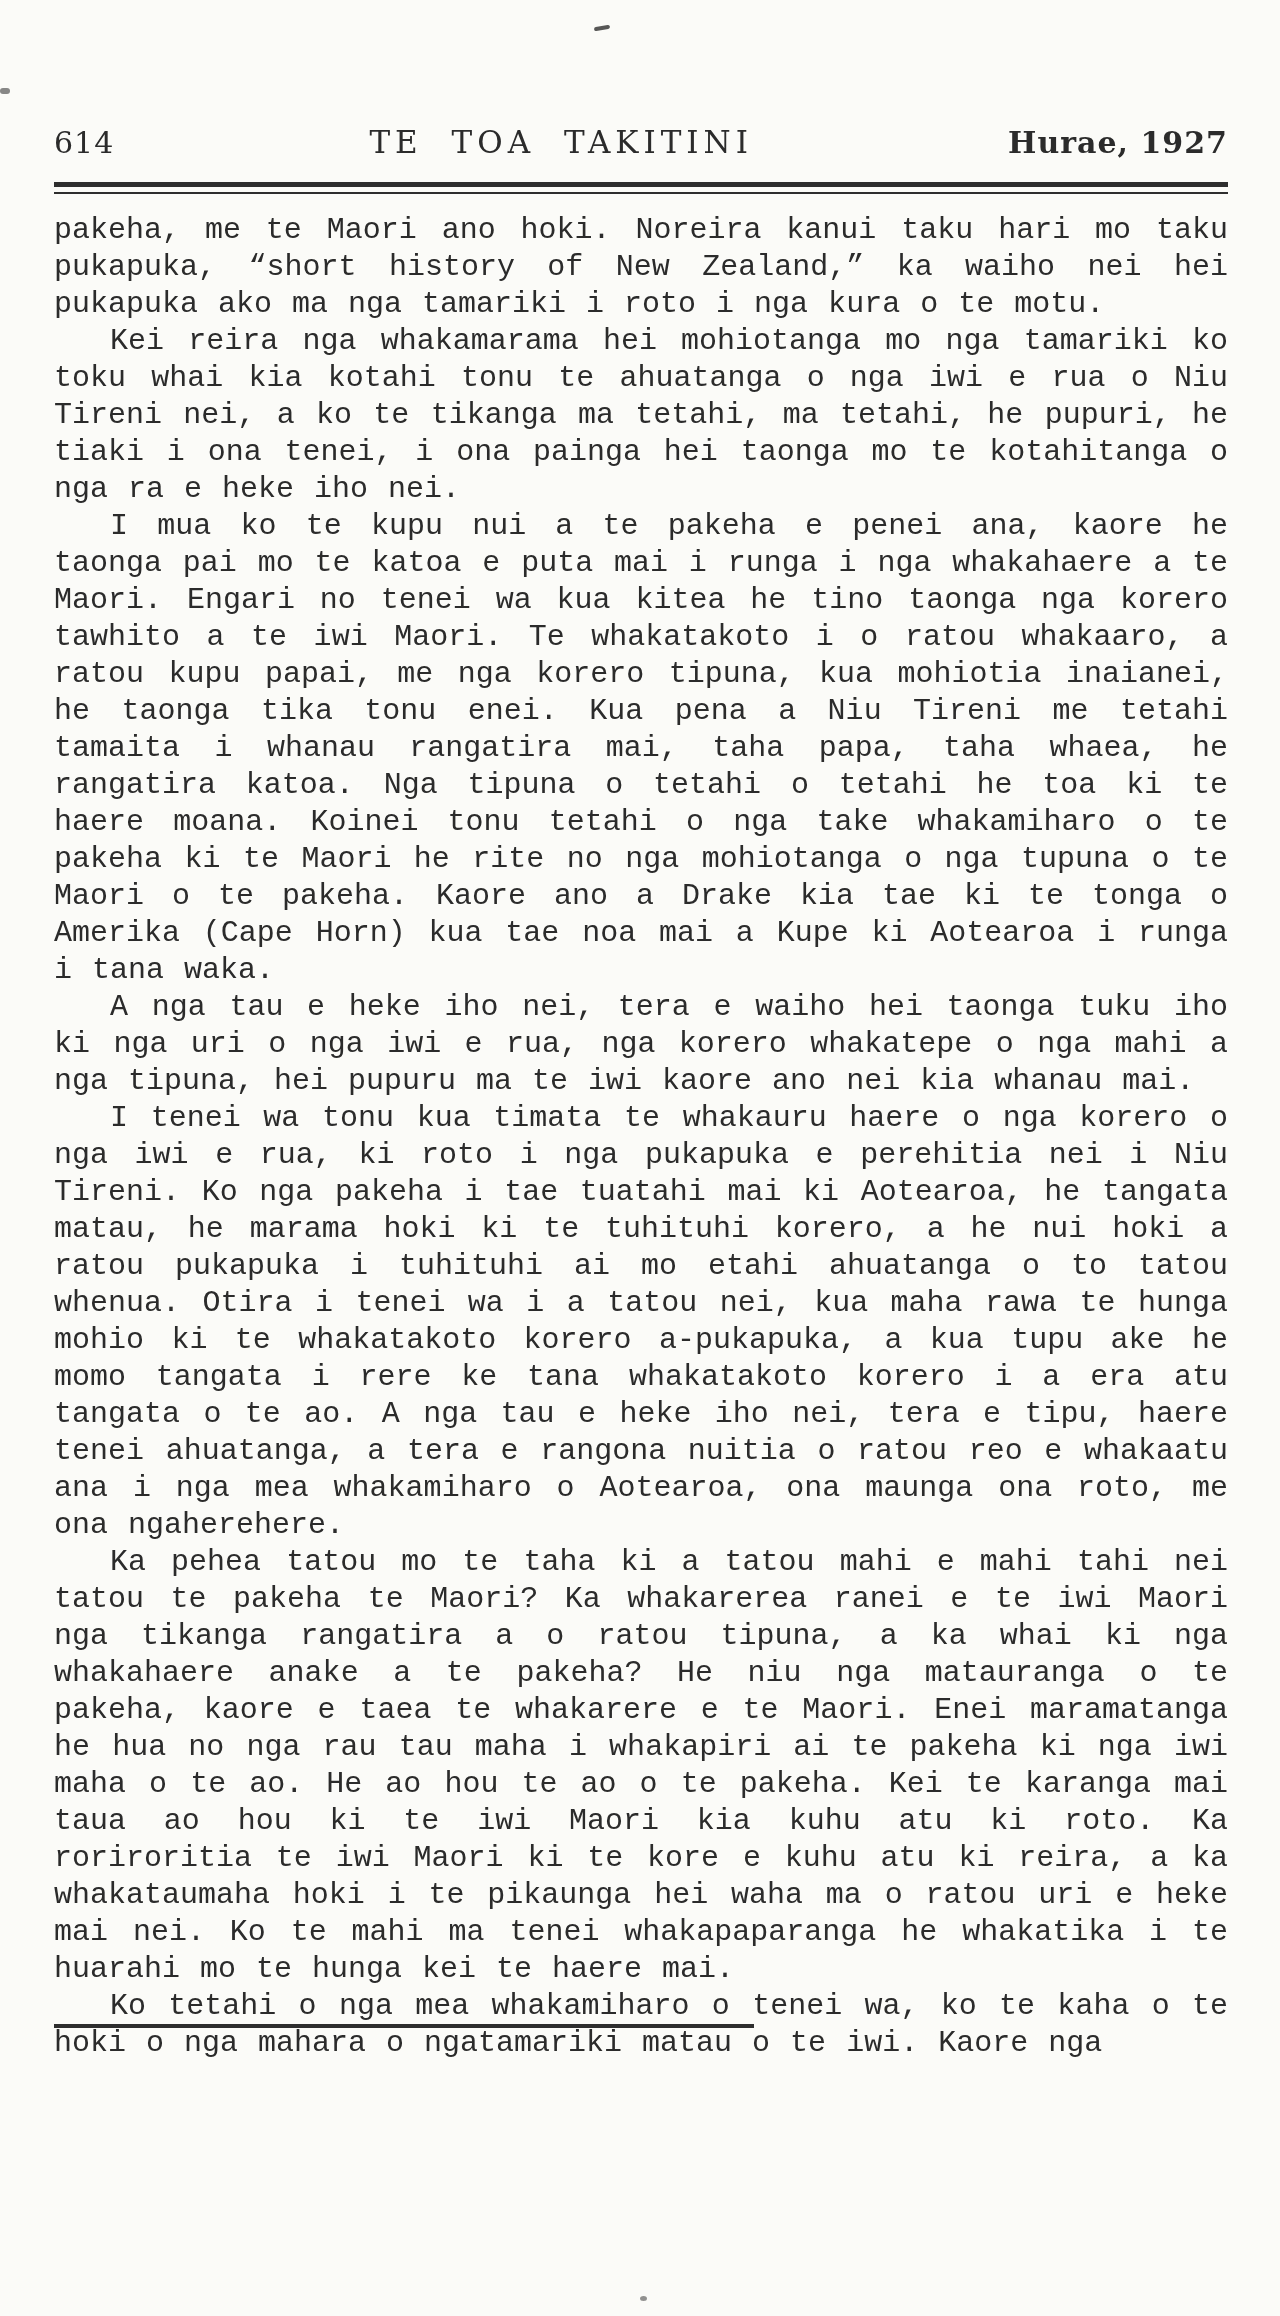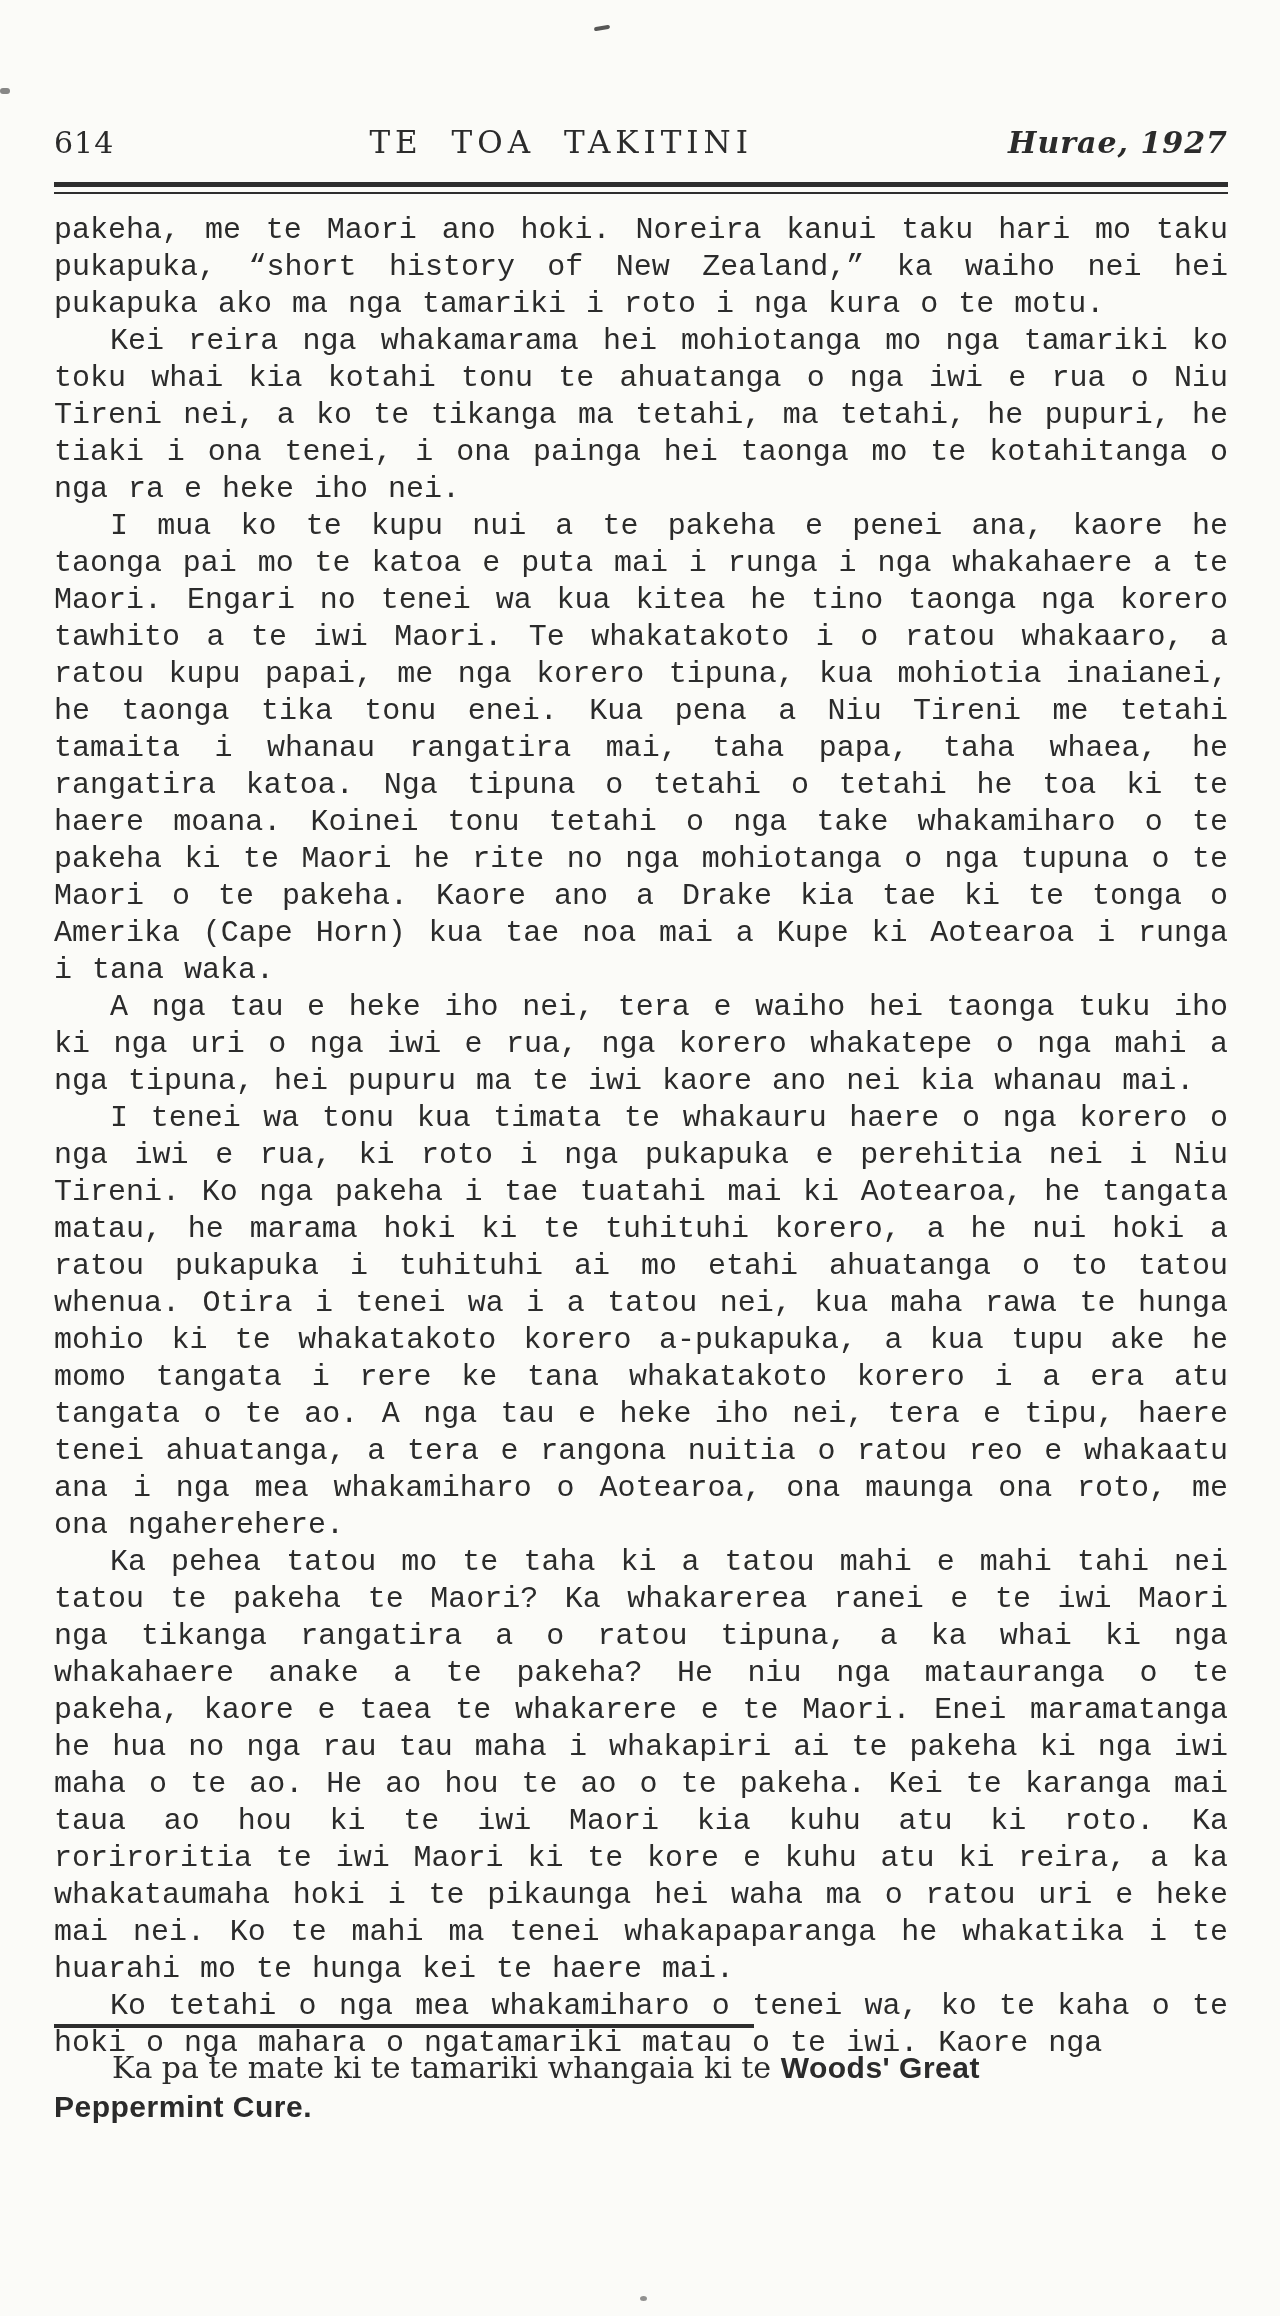--- a/index.html
+++ b/index.html
@@ -36,21 +36,20 @@
   .journal-title {
     font-size: 31px;
     letter-spacing: 5px;
     word-spacing: 14px;
     text-align: center;
   }
   .issue-date {
     font-size: 30px;
     font-weight: bold;
     letter-spacing: 1px;
-    font-style: italic;
   }
   
   .rule-double {
     position: absolute;
     top: 182px;
     left: 54px;
     right: 52px;
   }
   .rule-thick { height: 5px; background: #2e2e2e; }
   .rule-thin  { height: 2px; background: #2e2e2e; margin-top: 5px; }
@@ -138,18 +137,14 @@
     <p>Kei reira nga whakamarama hei mohiotanga mo nga tamariki ko toku whai kia kotahi tonu te ahuatanga o nga iwi e rua o Niu Tireni nei, a ko te tikanga ma tetahi, ma tetahi, he pupuri, he tiaki i ona tenei, i ona painga hei taonga mo te kotahitanga o nga ra e heke iho nei.</p>
     <p>I mua ko te kupu nui a te pakeha e penei ana, kaore he taonga pai mo te katoa e puta mai i runga i nga whakahaere a te Maori. Engari no tenei wa kua kitea he tino taonga nga korero tawhito a te iwi Maori. Te whakatakoto i o ratou whakaaro, a ratou kupu papai, me nga korero tipuna, kua mohiotia inaianei, he taonga tika tonu enei. Kua pena a Niu Tireni me tetahi tamaita i whanau rangatira mai, taha papa, taha whaea, he rangatira katoa. Nga tipuna o tetahi o tetahi he toa ki te haere moana. Koinei tonu tetahi o nga take whakamiharo o te pakeha ki te Maori he rite no nga mohiotanga o nga tupuna o te Maori o te pakeha. Kaore ano a Drake kia tae ki te tonga o Amerika (Cape Horn) kua tae noa mai a Kupe ki Aotearoa i runga i tana waka.</p>
     <p>A nga tau e heke iho nei, tera e waiho hei taonga tuku iho ki nga uri o nga iwi e rua, nga korero whakatepe o nga mahi a nga tipuna, hei pupuru ma te iwi kaore ano nei kia whanau mai.</p>
     <p>I tenei wa tonu kua timata te whakauru haere o nga korero o nga iwi e rua, ki roto i nga pukapuka e perehitia nei i Niu Tireni. Ko nga pakeha i tae tuatahi mai ki Aotearoa, he tangata matau, he marama hoki ki te tuhituhi korero, a he nui hoki a ratou pukapuka i tuhituhi ai mo etahi ahuatanga o to tatou whenua. Otira i tenei wa i a tatou nei, kua maha rawa te hunga mohio ki te whakatakoto korero a-pukapuka, a kua tupu ake he momo tangata i rere ke tana whakatakoto korero i a era atu tangata o te ao. A nga tau e heke iho nei, tera e tipu, haere tenei ahuatanga, a tera e rangona nuitia o ratou reo e whakaatu ana i nga mea whakamiharo o Aotearoa, ona maunga ona roto, me ona ngaherehere.</p>
     <p>Ka pehea tatou mo te taha ki a tatou mahi e mahi tahi nei tatou te pakeha te Maori? Ka whakarerea ranei e te iwi Maori nga tikanga rangatira a o ratou tipuna, a ka whai ki nga whakahaere anake a te pakeha? He niu nga matauranga o te pakeha, kaore e taea te whakarere e te Maori. Enei maramatanga he hua no nga rau tau maha i whakapiri ai te pakeha ki nga iwi maha o te ao. He ao hou te ao o te pakeha. Kei te karanga mai taua ao hou ki te iwi Maori kia kuhu atu ki roto. Ka roriroritia te iwi Maori ki te kore e kuhu atu ki reira, a ka whakataumaha hoki i te pikaunga hei waha ma o ratou uri e heke mai nei. Ko te mahi ma tenei whakapaparanga he whakatika i te huarahi mo te hunga kei te haere mai.</p>
     <p>Ko tetahi o nga mea whakamiharo o tenei wa, ko te kaha o te hoki o nga mahara o ngatamariki matau o te iwi. Kaore nga</p>
   </div>
 
   <div class="footer-rule"></div>
 
-  <div class="footer">
-    <p class="line1"><span>Ka pa te mate ki te tamariki whangaia ki te </span><strong>Woods' Great</strong></p>
-    <p class="line2"><strong>Peppermint Cure.</strong></p>
-  </div>
 
 </div>
 
 </body></html>

